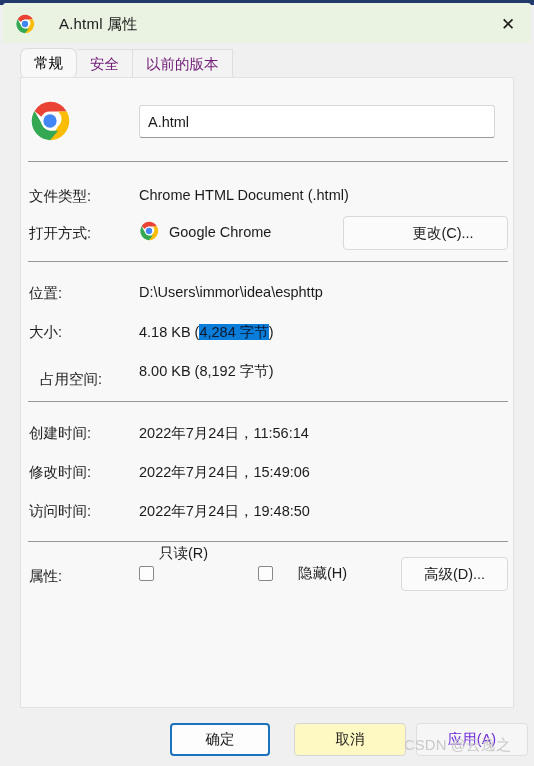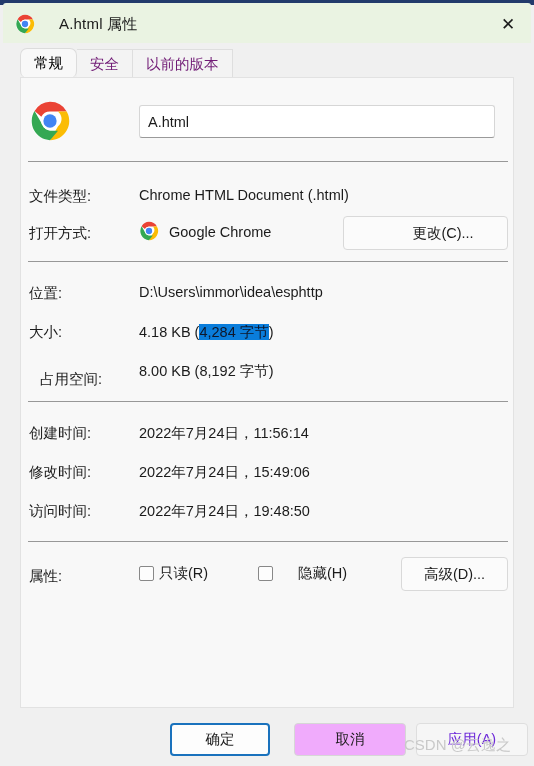--- a/index.html
+++ b/index.html
@@ -208,21 +208,21 @@
   .footer {
     position: absolute;
     left: 0; top: 709px;
     width: 534px; height: 57px;
     background: #f0f0f0;
   }
   .footer-btn {
     position: absolute;
     top: 723px;
     height: 33px;
-    background: #f0abfc;
+    background: #fef9c3;
     border: 1px solid #d6d6d6;
     border-radius: 4px;
     box-sizing: border-box;
     font-family: "Liberation Sans", "DejaVu Sans", sans-serif;
     font-size: 14.5px;
     color: #1b1b1b;
     display: flex;
     align-items: center;
     justify-content: center;
     white-space: nowrap;
@@ -332,21 +332,21 @@
     <div class="row-value" style="left:118px; top:385px;">2022年7月24日，15:49:06</div>
 
     <div class="row-label" style="left:8px; top:424px;">访问时间:</div>
     <div class="row-value" style="left:118px; top:424px;">2022年7月24日，19:48:50</div>
 
     <div class="sep" style="top:463px;"></div>
 
     <div class="row-label" style="left:8px; top:489px;">属性:</div>
 
     <div class="cbox" style="left:118px; top:488px;"></div>
-    <div class="cbox-label" style="left:138px; top:486px;">只读(R)</div>
+    <div class="cbox-label" style="left:138px; top:466px;">只读(R)</div>
 
     <div class="cbox" style="left:237px; top:488px;"></div>
     <div class="cbox-label" style="left:257px; top:486px;padding-left:20px;">隐藏(H)</div>
 
     <div class="btn" style="left:380px; top:479px; width:107px; height:34px;">高级(D)...</div>
   </div>
 
   <div class="footer"></div>
 
   <div class="footer-btn default" style="left:170px; width:100px;">确定</div>

